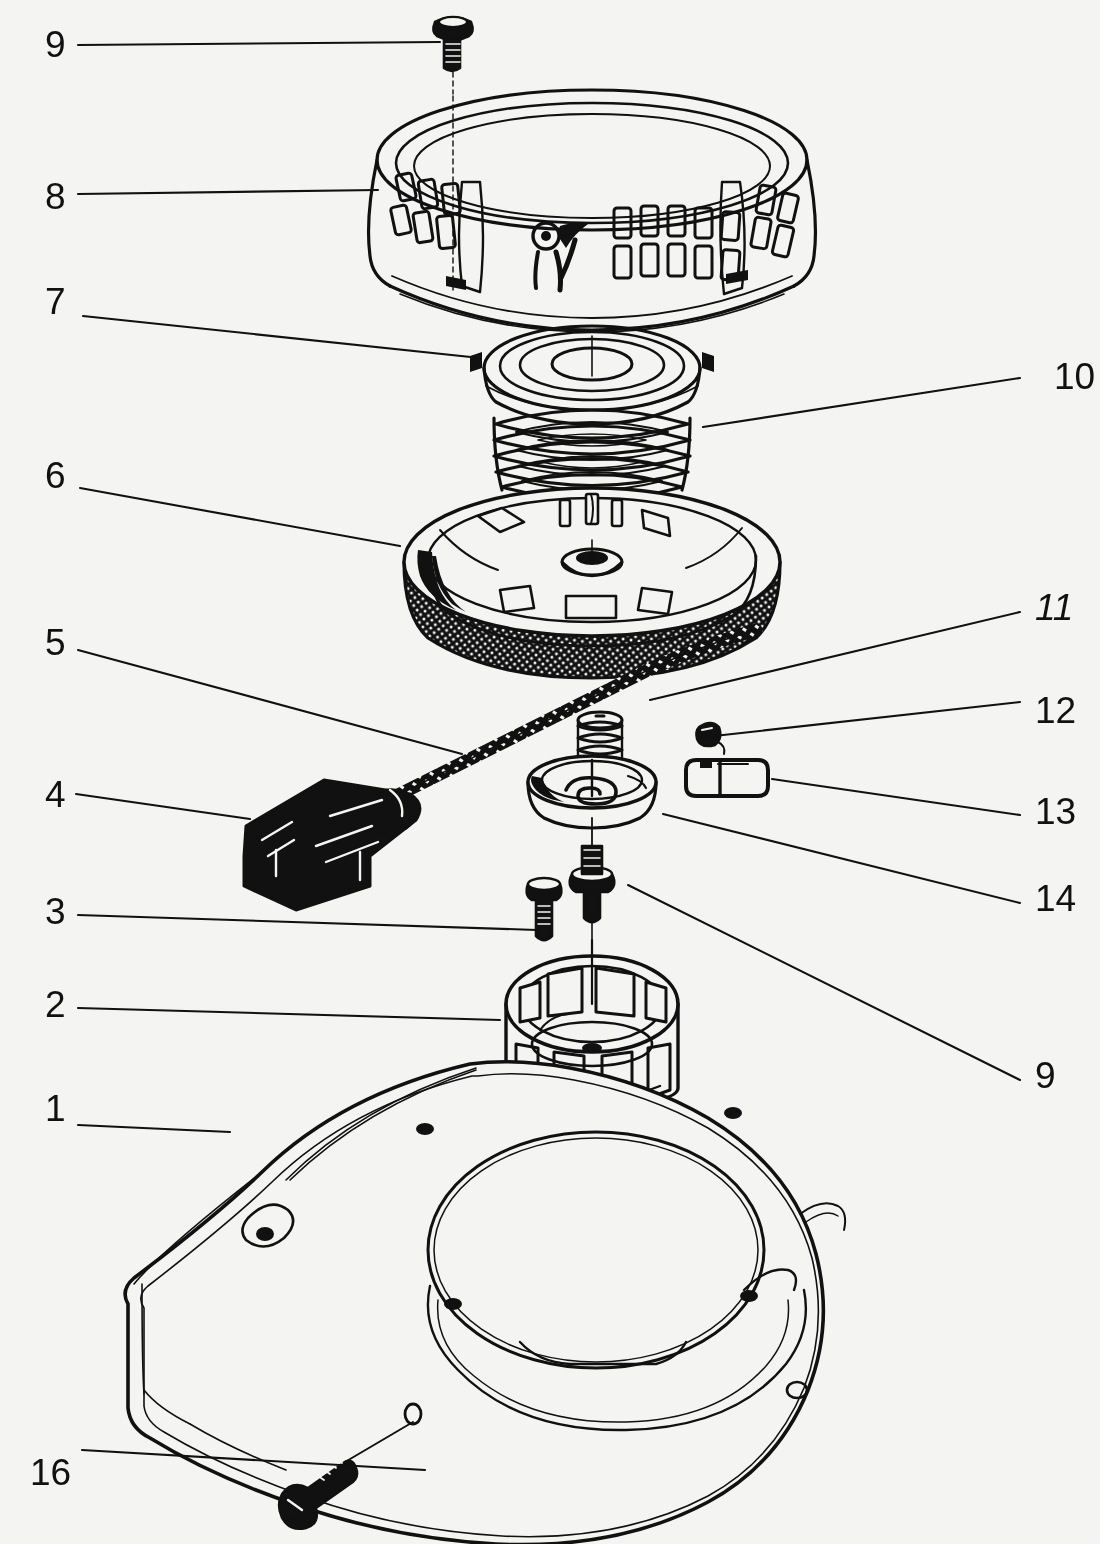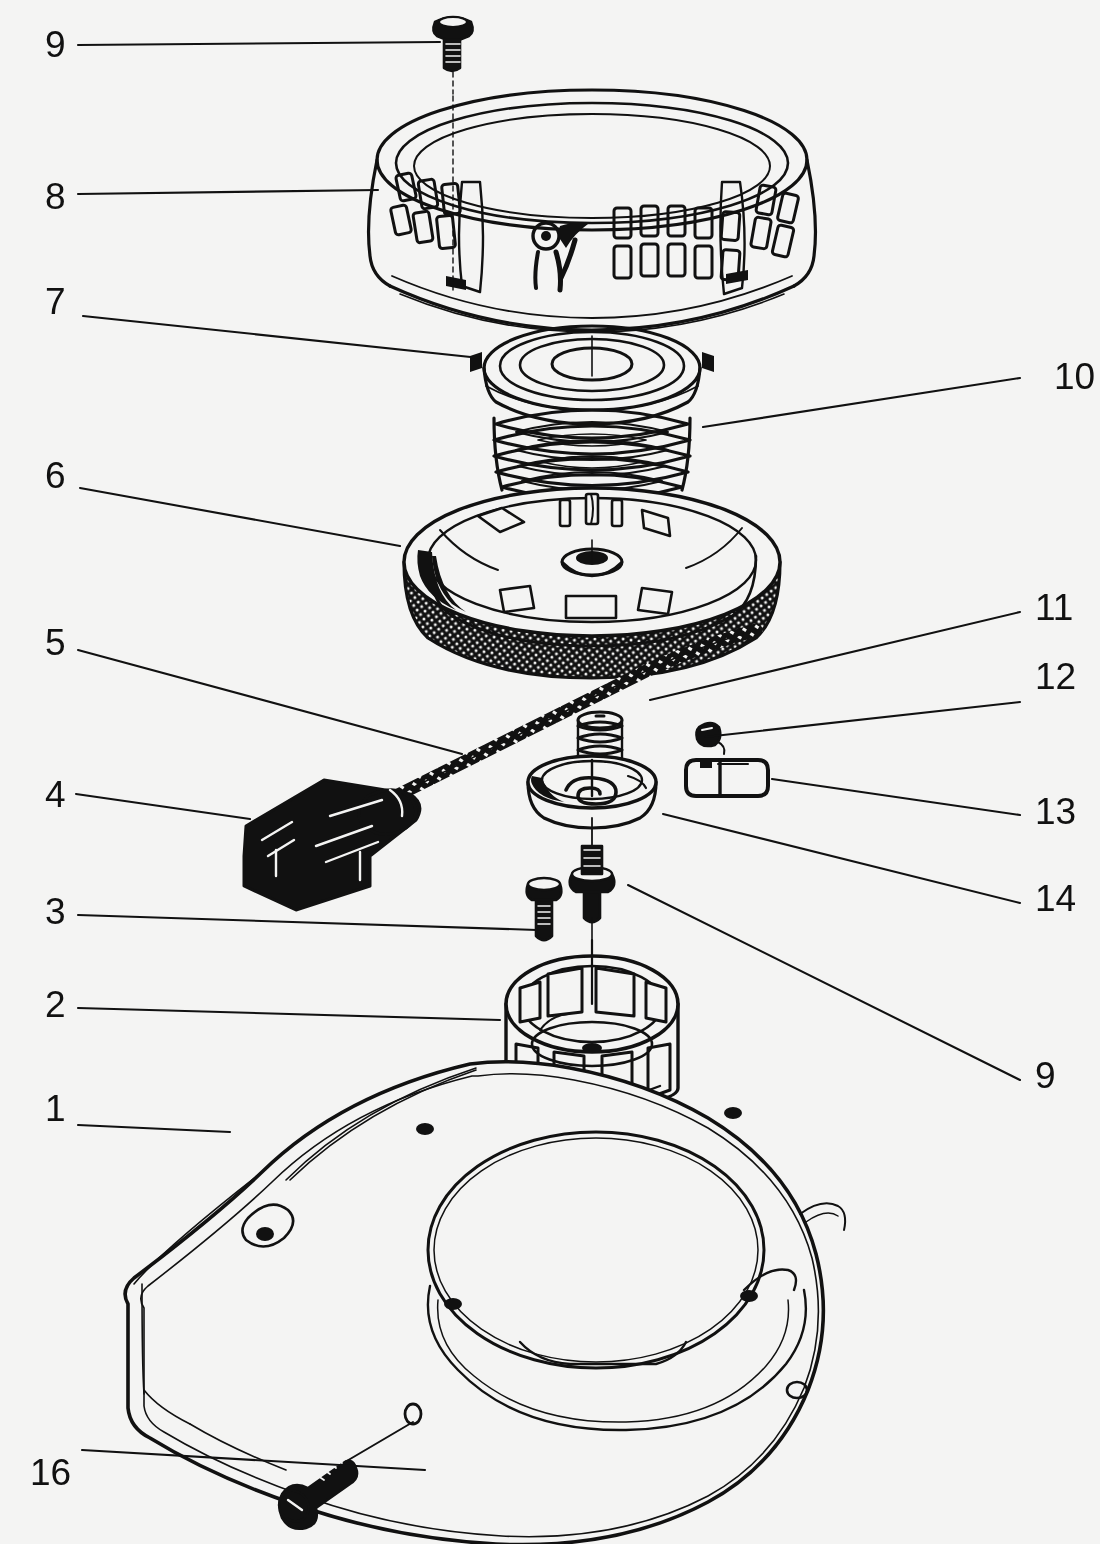--- a/index.html
+++ b/index.html
@@ -388,20 +388,20 @@
       <div class="callout left" style="left: 45px; top: 178px;">8</div>
       <div class="callout left" style="left: 45px; top: 283px;">7</div>
       <div class="callout left" style="left: 45px; top: 457px;">6</div>
       <div class="callout left" style="left: 45px; top: 624px;">5</div>
       <div class="callout left" style="left: 45px; top: 776px;">4</div>
       <div class="callout left" style="left: 45px; top: 893px;">3</div>
       <div class="callout left" style="left: 45px; top: 986px;">2</div>
       <div class="callout left" style="left: 45px; top: 1090px;">1</div>
       <div class="callout left" style="left: 30px; top: 1430px; margin-top: 24px;">16</div>
       <div class="callout right" style="left: 1038px; top: 358px; margin-left: 16px;">10</div>
-      <div class="callout right" style="left: 1035px; top: 589px;">11</div>
-      <div class="callout right" style="left: 1035px; top: 658px;">12</div>
+      <div class="callout right" style="left: 1035px; top: 589px; font-style: italic;">11</div>
+      <div class="callout right" style="left: 1035px; top: 692px;">12</div>
       <div class="callout right" style="left: 1035px; top: 793px;">13</div>
       <div class="callout right" style="left: 1035px; top: 880px;">14</div>
       <div class="callout right" style="left: 1035px; top: 1057px;">9</div>
     </div>
 
 </div>
 
 </body></html>

